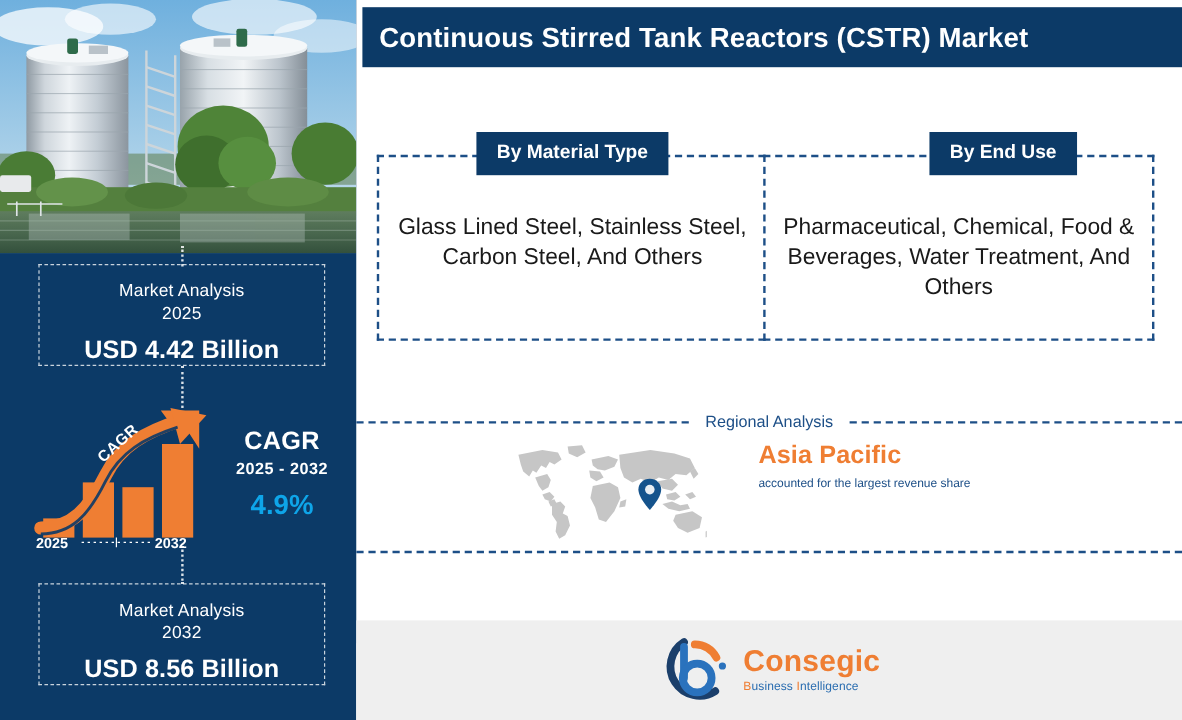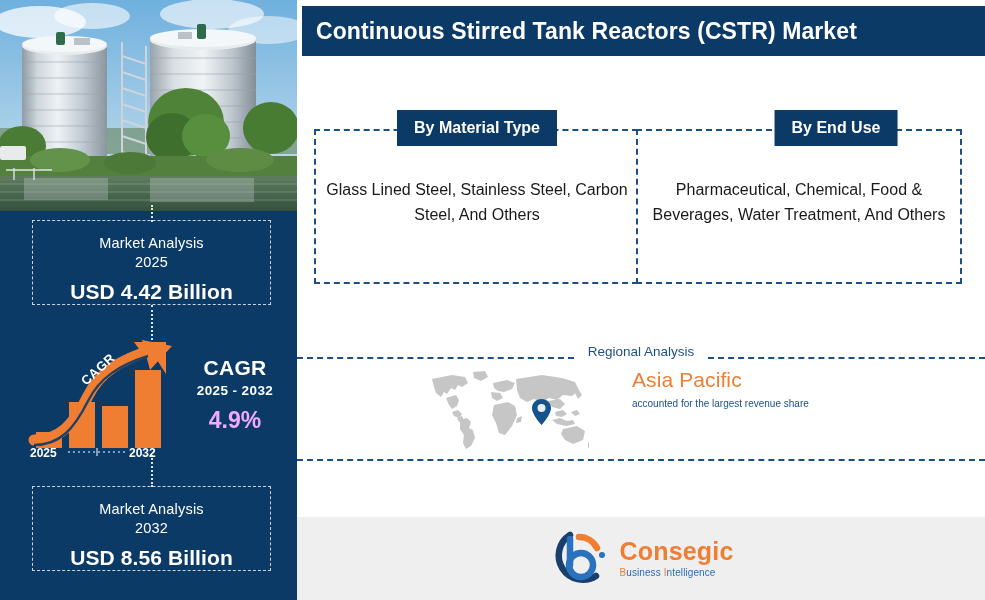--- a/index.html
+++ b/index.html
@@ -105,21 +105,21 @@
   }
   #cagr-period {
     font-size: 13.5px;
     font-weight: bold;
     margin-top: 3px;
     letter-spacing: 0.4px;
   }
   #cagr-rate {
     font-size: 23px;
     font-weight: bold;
-    color: #f0abfc;
+    color: #0ea5e9;
     margin-top: 9px;
   }
 
   
   #right-area {
     position: absolute;
     left: 297px; top: 0;
     width: 668px; height: 600px;
     background: #ffffff;
   }
@@ -172,37 +172,37 @@
     white-space: nowrap;
   }
   #chip-material { left: 50%; transform: translateX(-50%); }
   #chip-enduse   { left: 50%; transform: translateX(-50%); margin-left: 37px; }
 
   .segment-body {
     position: absolute;
     left: 8px; right: 8px;
     top: 46px;
     text-align: center;
-    font-size: 16px;
+    font-size: 19px;
     line-height: 25px;
     color: #1a1a1a;
   }
 
   
   #regional {
     position: absolute;
     left: 0px; top: 328px;
     width: 688px; height: 135px;
   }
   #regional-divider-top {
     position: absolute;
     left: 0px; top: 16px;
     width: 688px;
     display: flex;
-    align-items: flex-end;
+    align-items: center;
   }
   .dash-rule {
     flex: 1 1 auto;
     height: 0;
     border-top: 2px dashed #1d4f87;
   }
   #regional-heading {
     font-size: 13.5px;
     color: #1d4f87;
     padding: 0 14px;
@@ -220,21 +220,21 @@
     left: 132px; top: 42px;
     width: 160px; height: 84px;
   }
   #region-copy {
     position: absolute;
     left: 335px; top: 40px;
     width: 330px;
   }
   #region-name {
     font-size: 21px;
-    font-weight: normal;
+    font-weight: bold;
     color: #ef7e33;
     letter-spacing: 0.1px;
   }
   #region-desc {
     font-size: 10px;
     line-height: 18px;
     color: #1d4f87;
     margin-top: 3px;
   }
 

